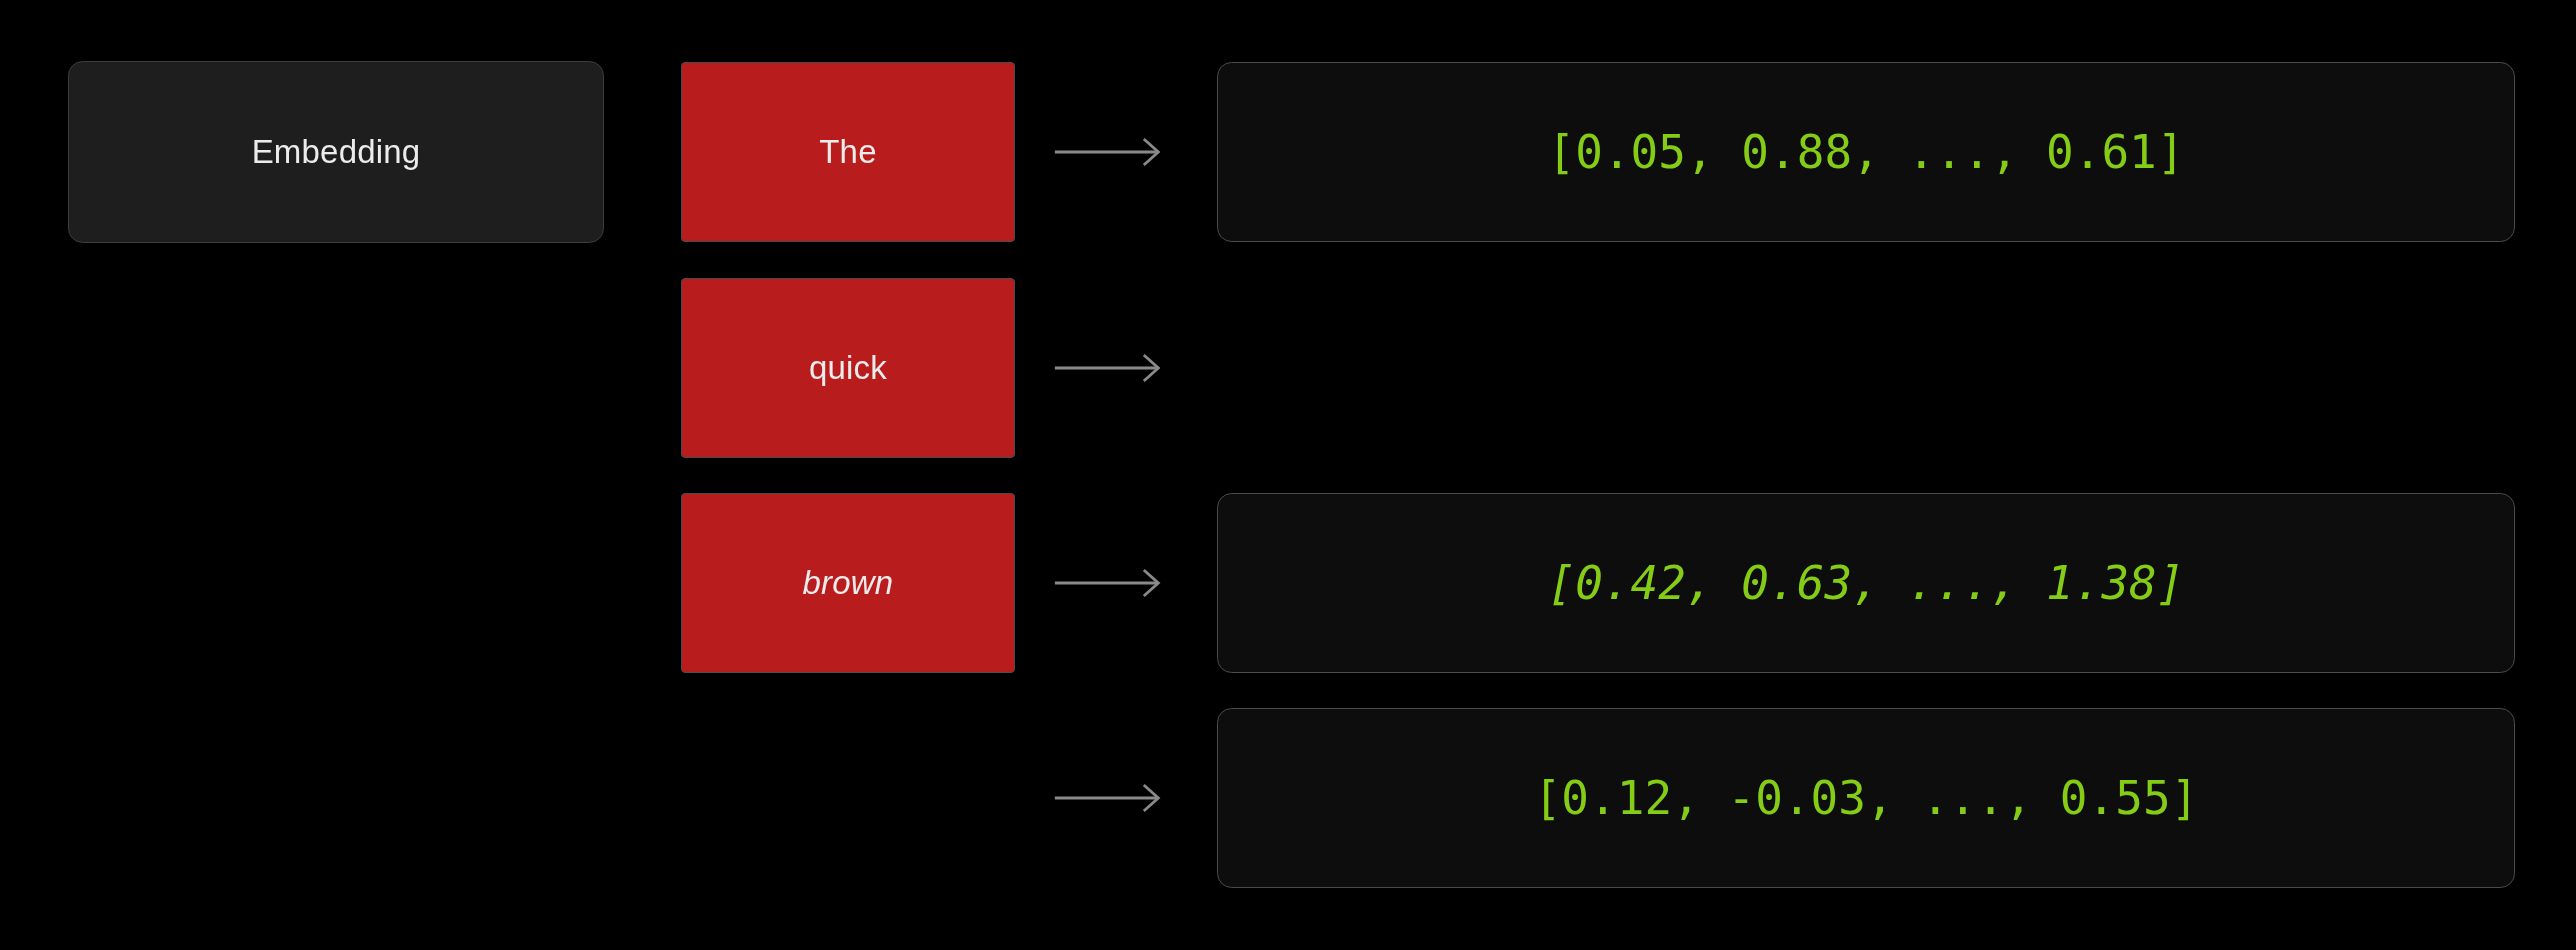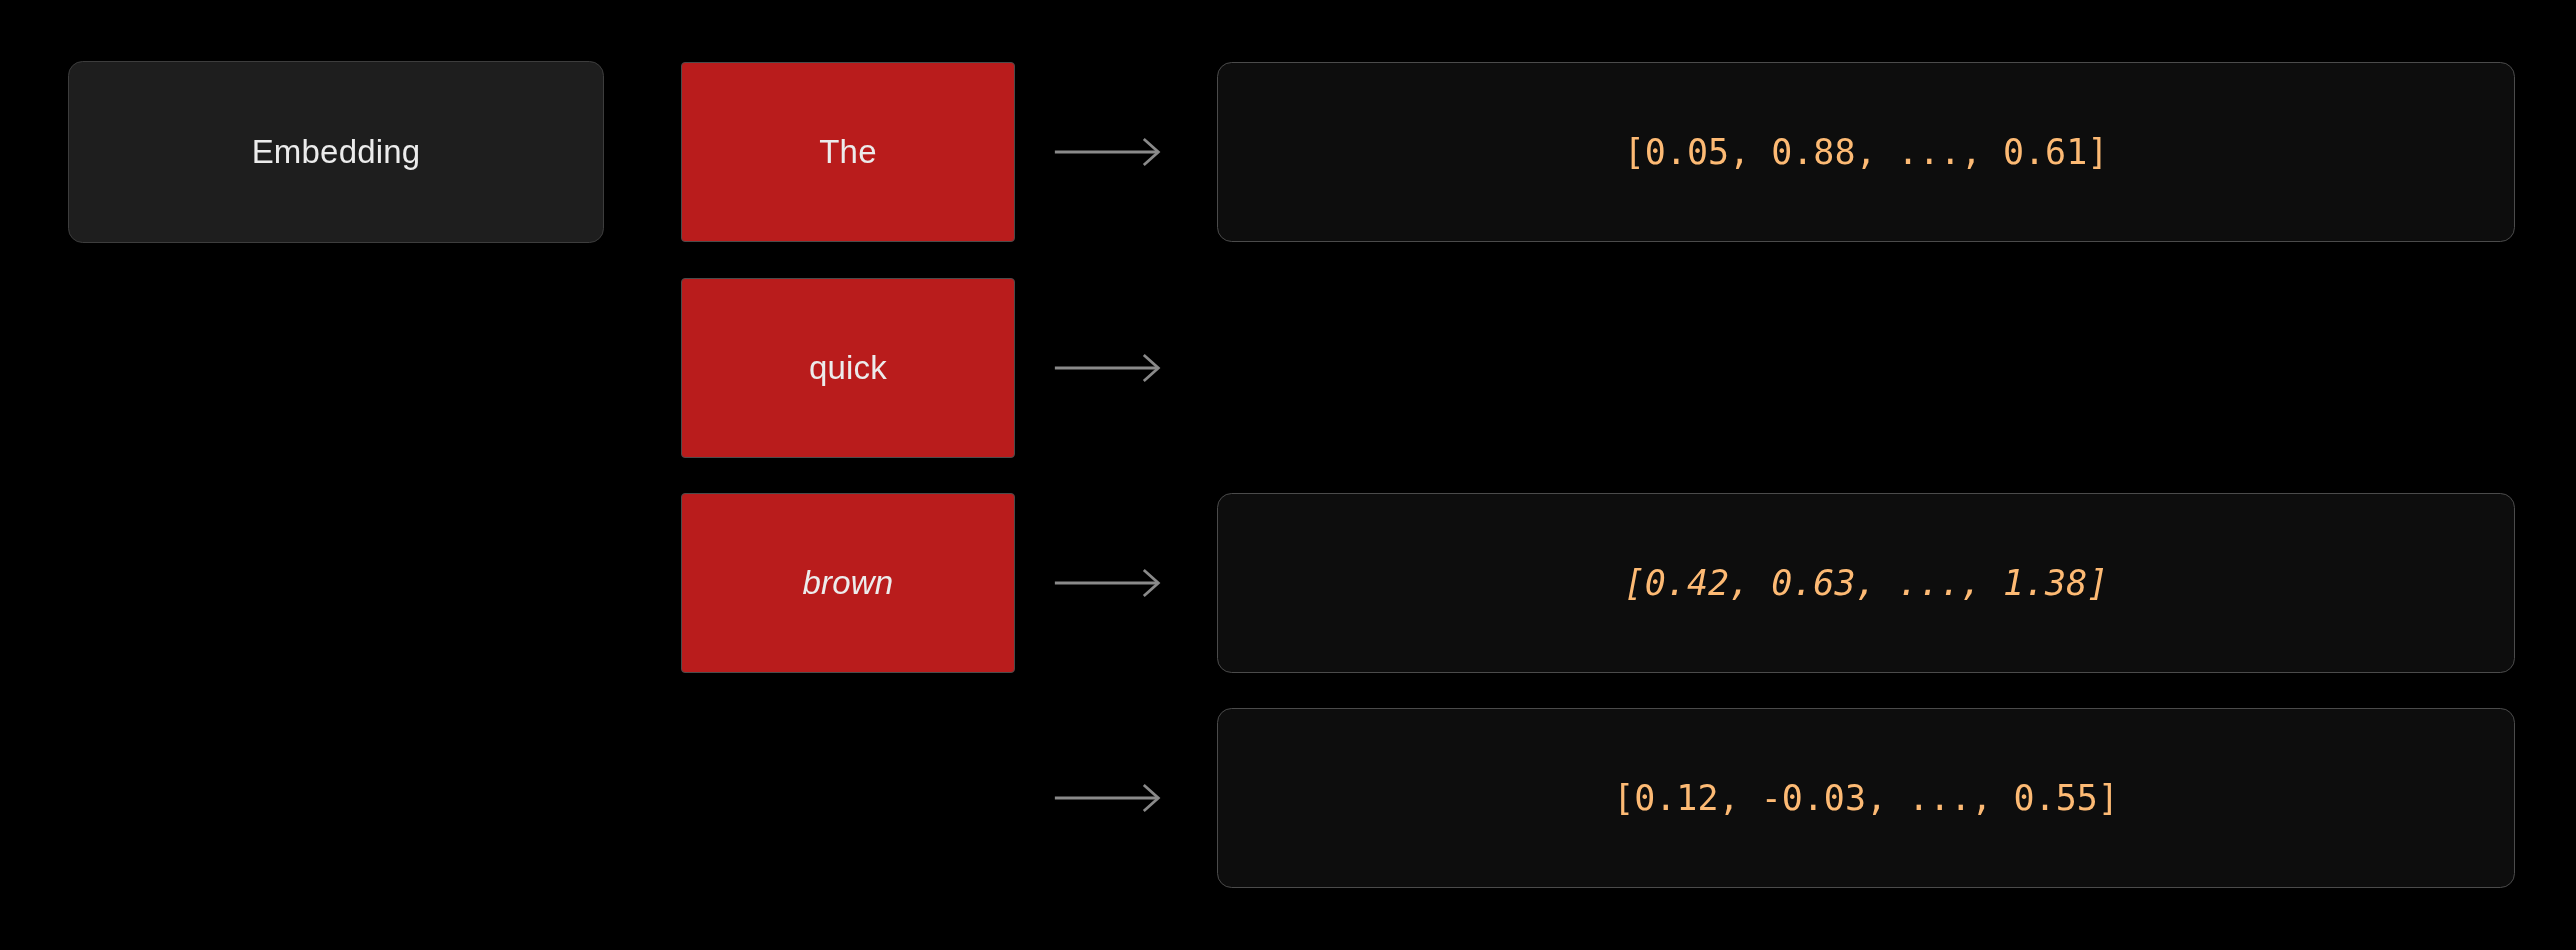--- a/index.html
+++ b/index.html
@@ -102,23 +102,23 @@
     box-sizing: border-box;
     background: #0d0d0d;
     border: 1.5px solid #4b4b4b;
     border-radius: 14.6px;
     display: flex;
     align-items: center;
     justify-content: center;
   }
   .vector-label {
     font-family: "DejaVu Sans Mono", "Liberation Mono", monospace;
-    font-size: 35px;
+    font-size: 46px;
     font-weight: 400;
-    color: #fdba74;
+    color: #84cc16;
     white-space: pre;
     letter-spacing: 0px;
   }
 </style>
 </head>
 <body>
 
 <div id="stage">
 
   <div class="stage-card">

